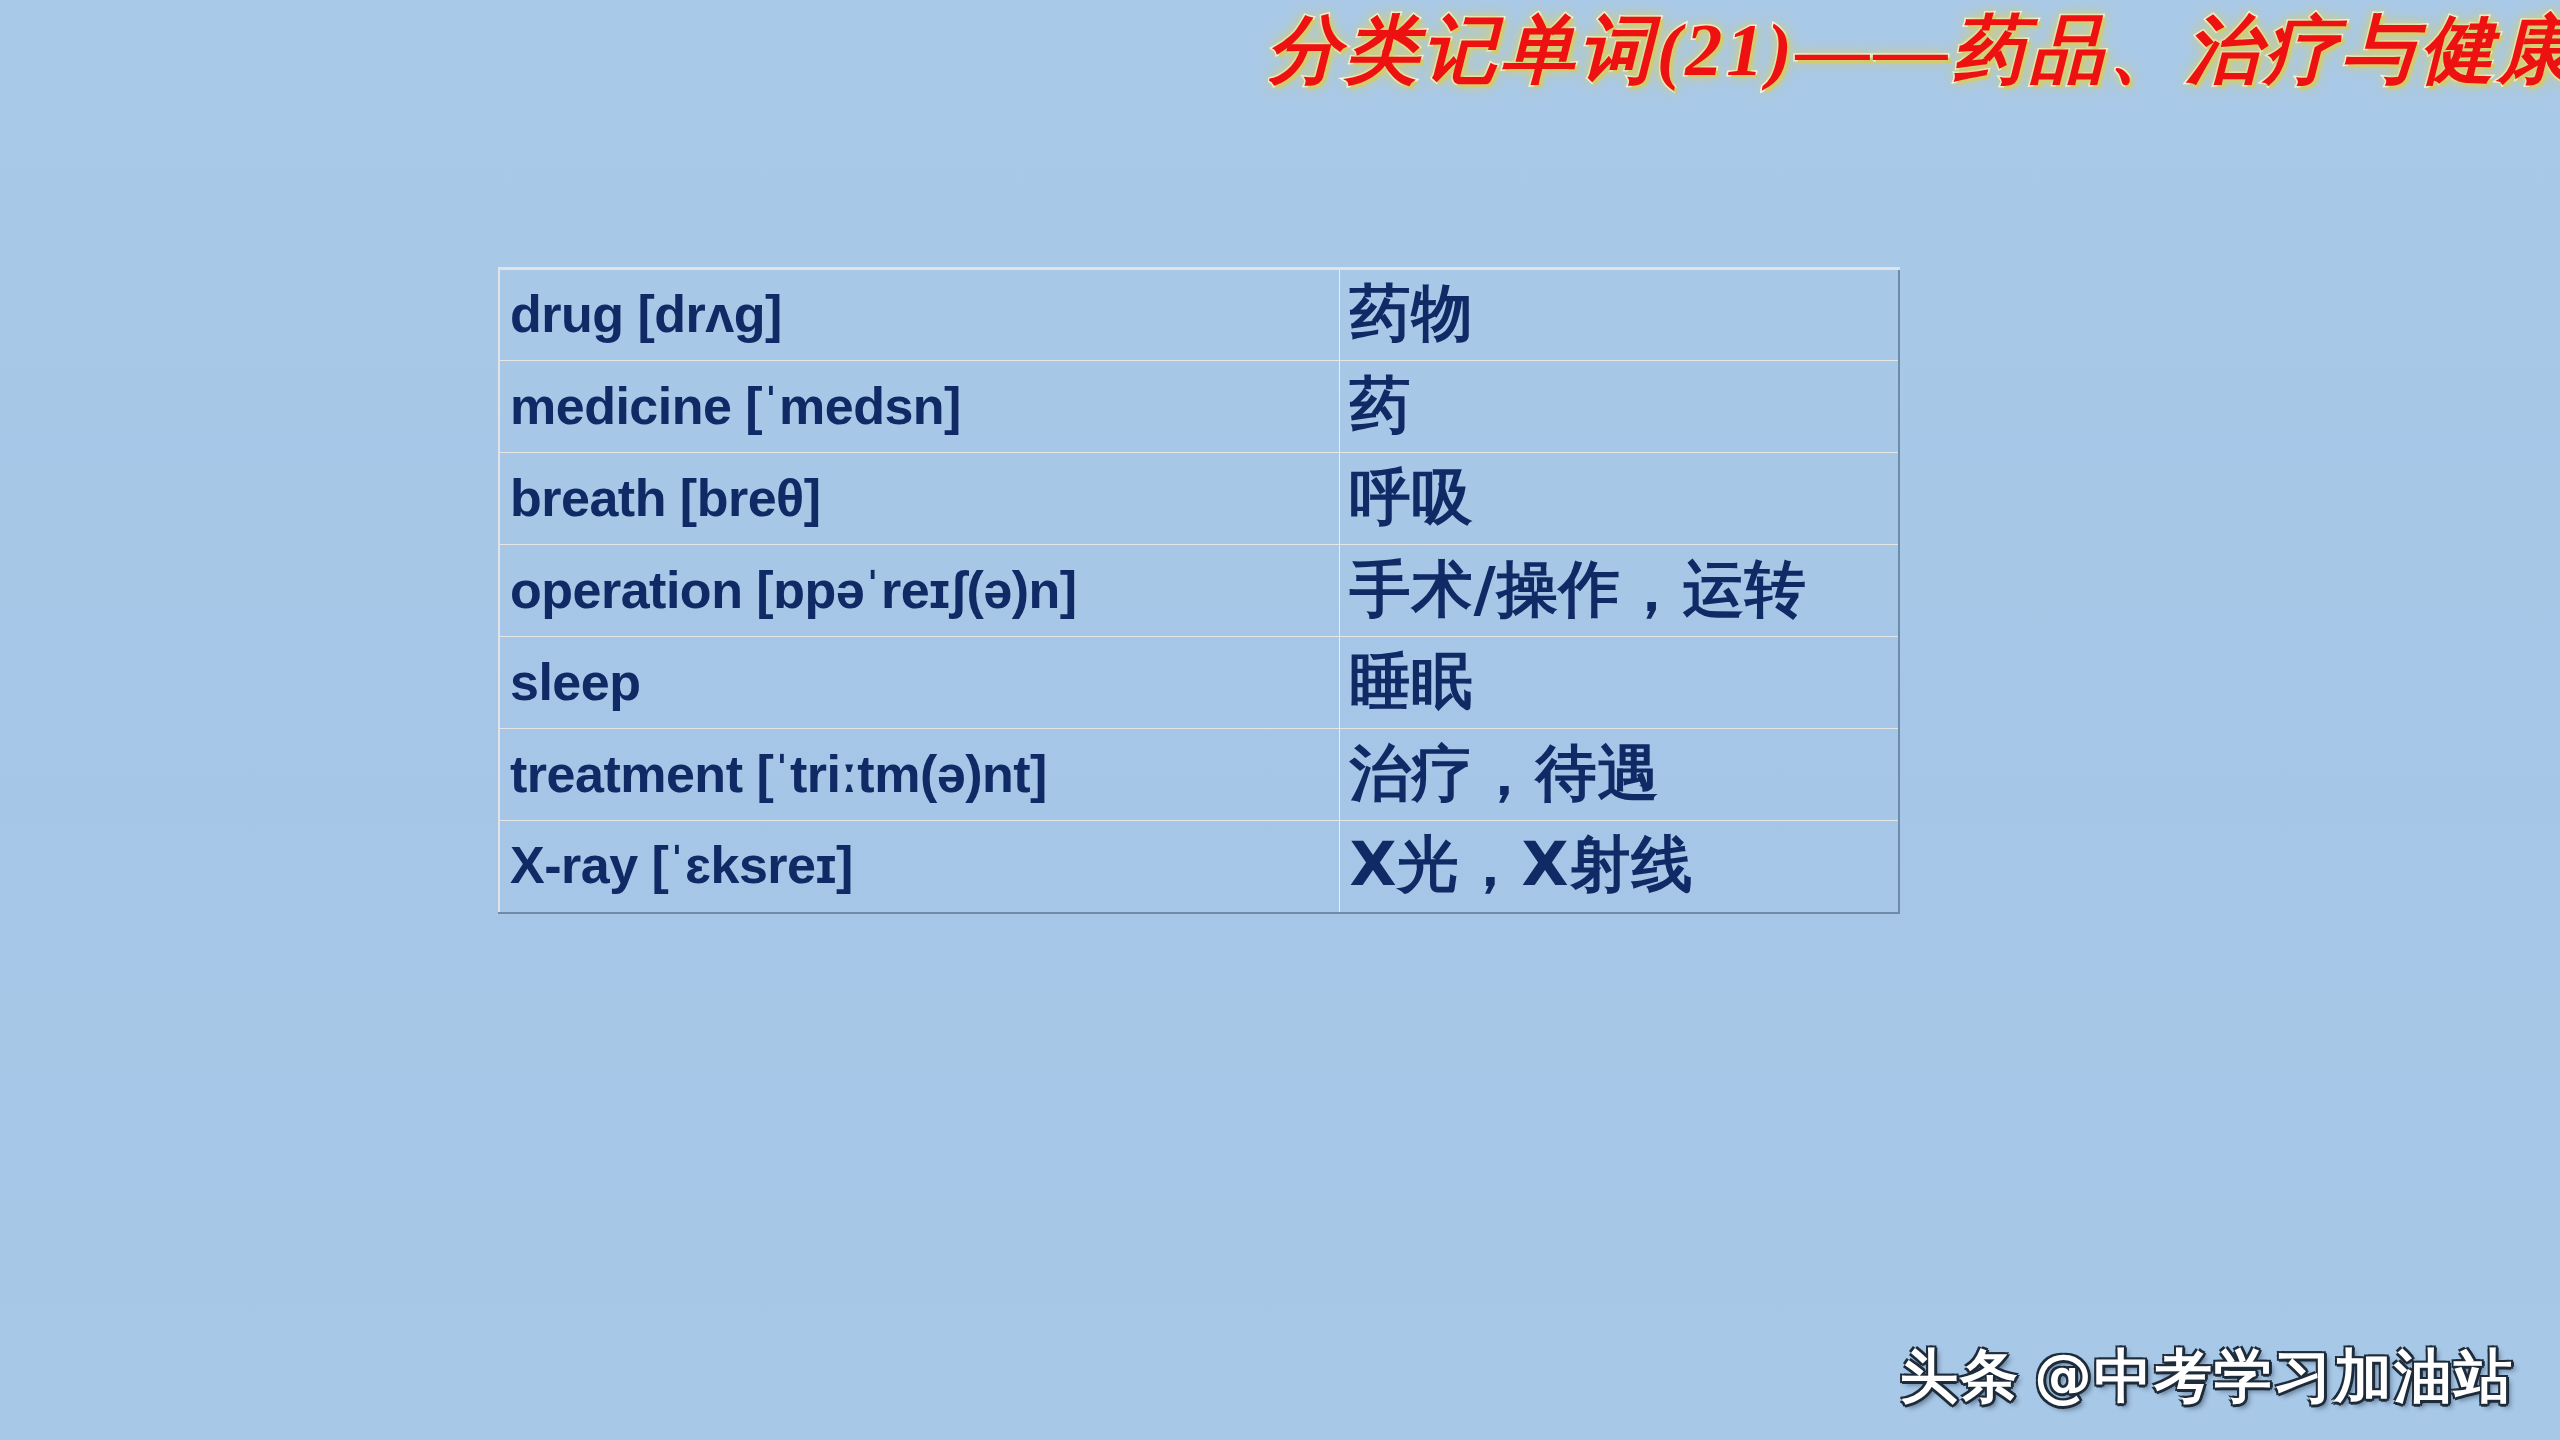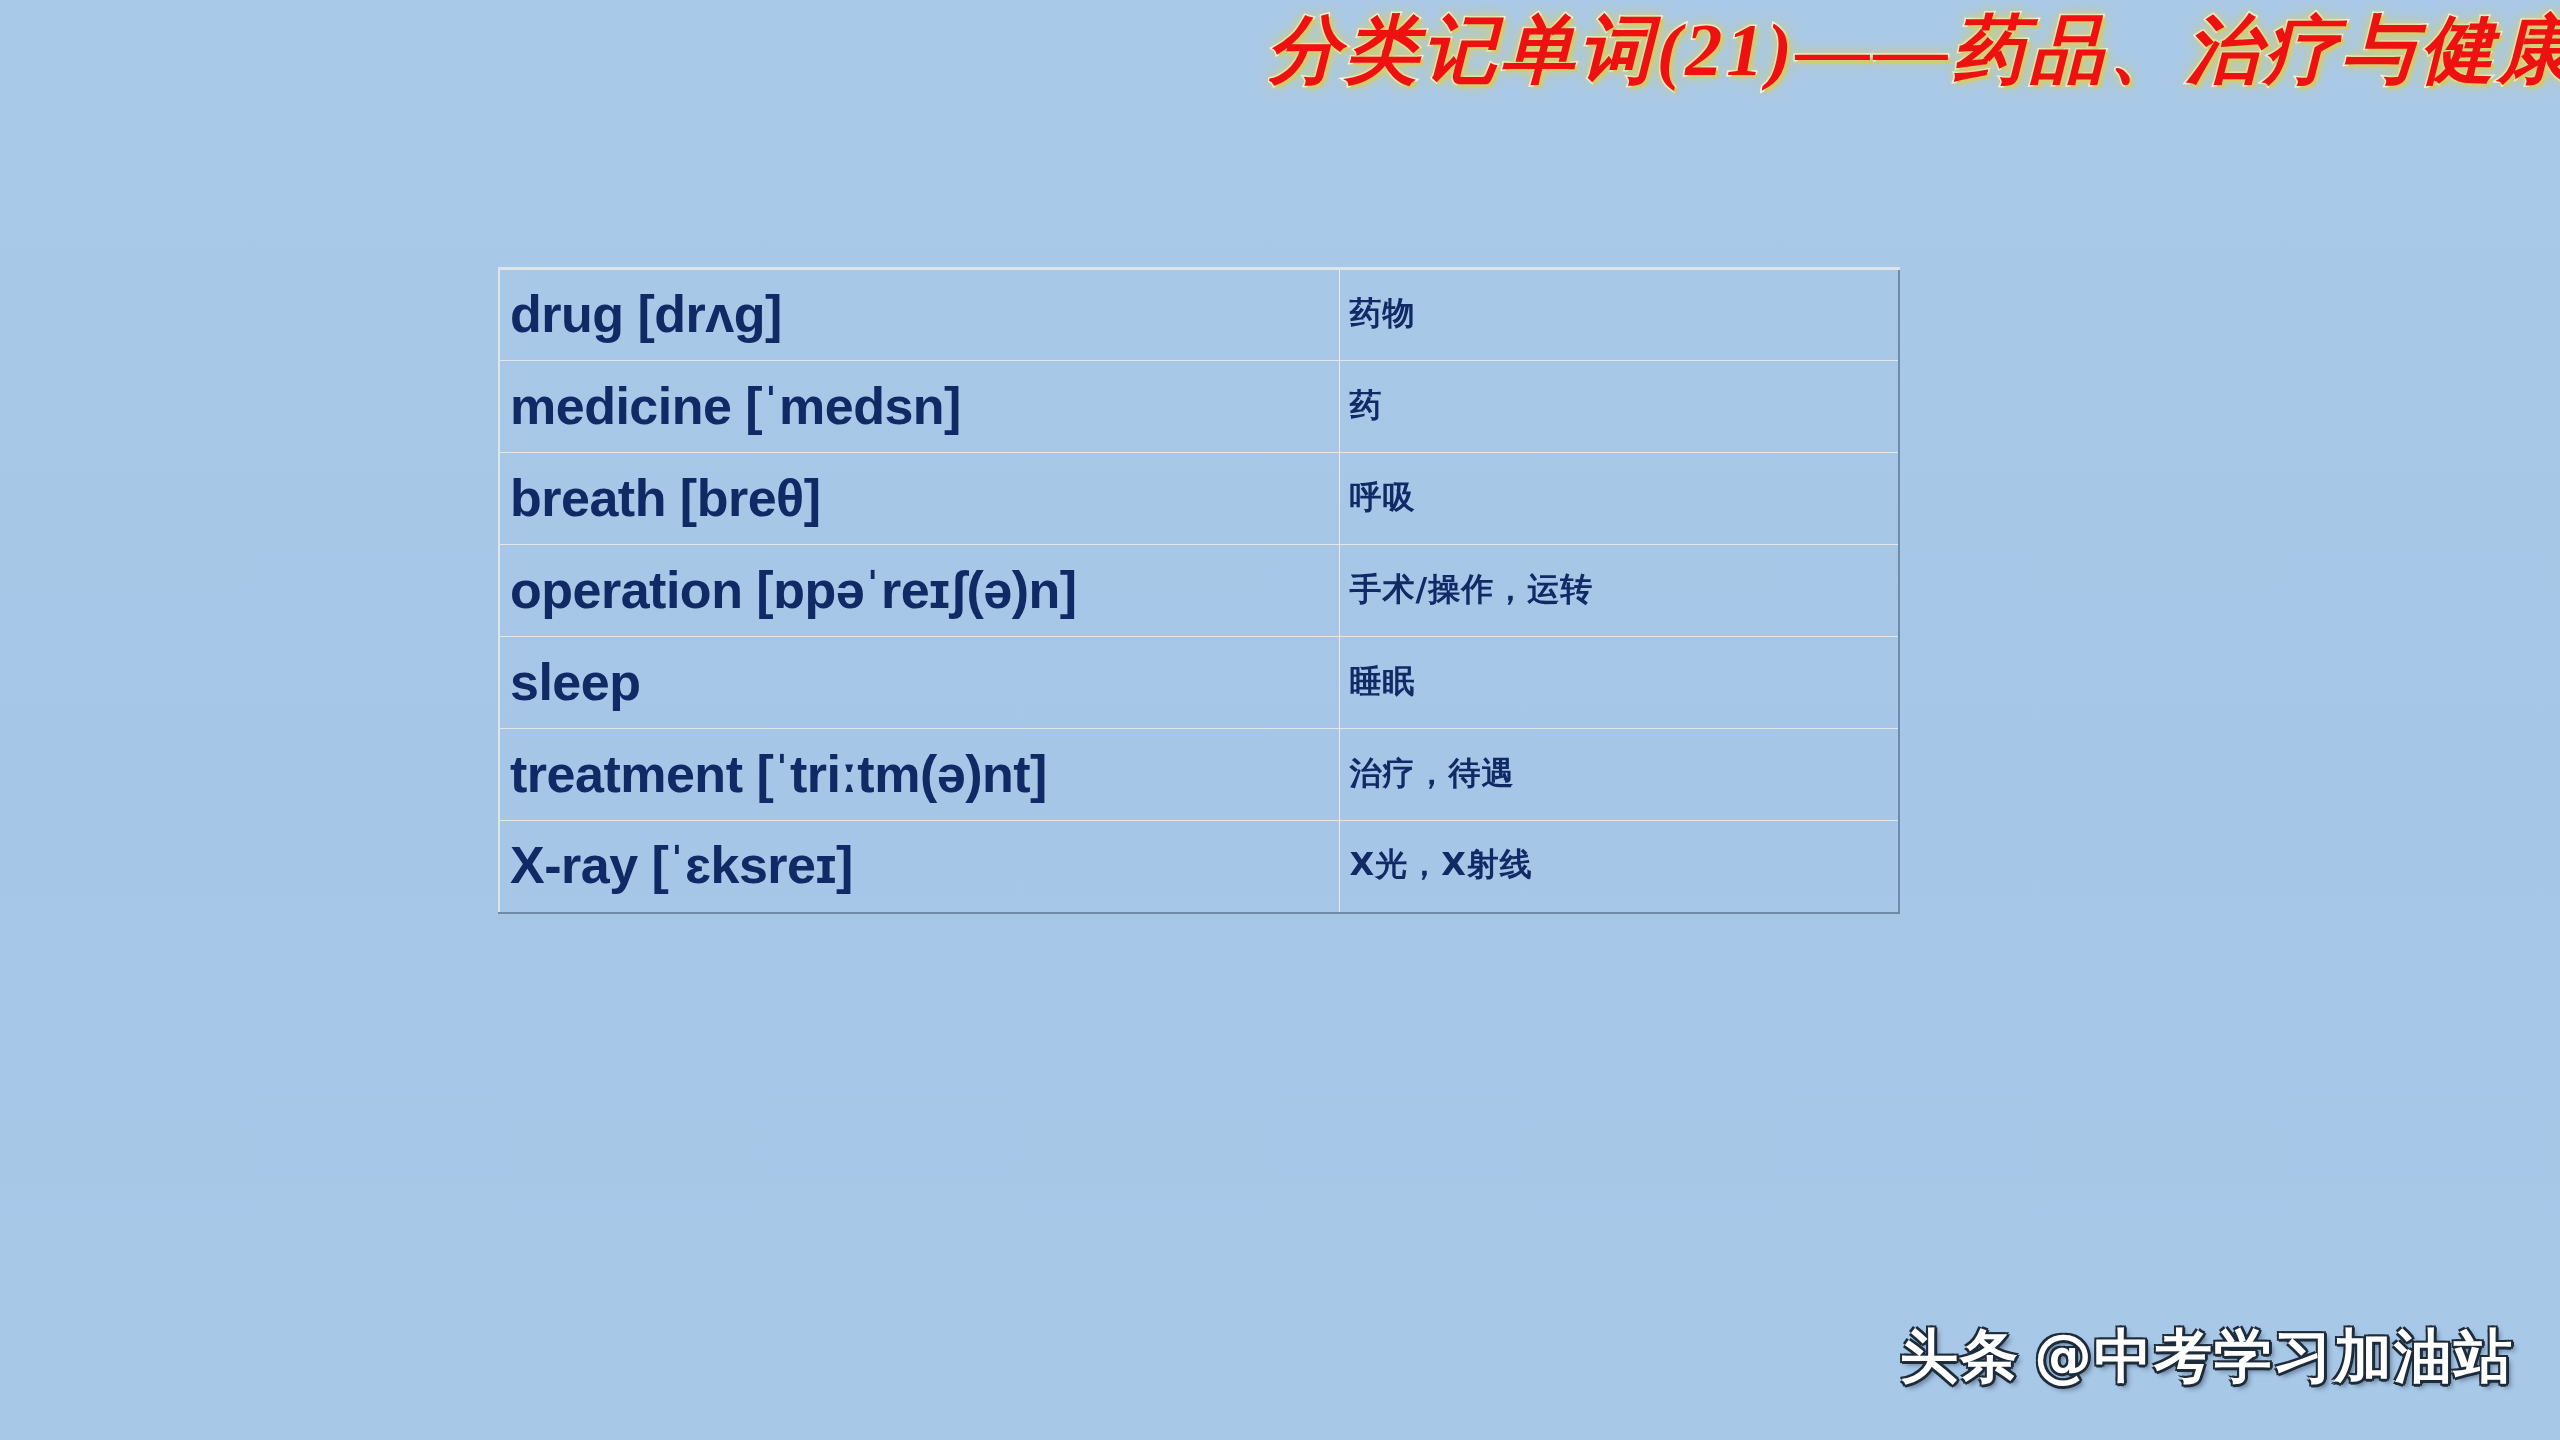--- a/index.html
+++ b/index.html
@@ -81,32 +81,32 @@
   }
   table#vocab-table td.word {
     font-family: "Liberation Sans", "DejaVu Sans", sans-serif;
     font-size: 52px;
     letter-spacing: -0.5px;
     border-left: 2px solid #dfe4e8;
     border-right: 1px solid #e9edf1;
   }
   table#vocab-table td.meaning {
     font-family: "DejaVu Sans", "Liberation Sans", sans-serif;
-    font-size: 32px;
+    font-size: 61px;
     letter-spacing: 1px;
     border-right: 2px solid #6f8ba8;
   }
   table#vocab-table tr:first-child td { border-top: 3px solid #dfe4e8; }
   table#vocab-table tr:last-child td { border-bottom: 2px solid #6f8ba8; }
 
   
   #watermark {
     position: absolute;
     right: 46px;
-    bottom: 44px;
+    bottom: 24px;
     font-family: "DejaVu Sans", "Liberation Sans", sans-serif;
     font-size: 58px;
     font-weight: bold;
     color: #ffffff;
     letter-spacing: 2px;
     text-shadow:
       -2px -2px 0 #1d2b3a,
        2px -2px 0 #1d2b3a,
       -2px  2px 0 #1d2b3a,
        2px  2px 0 #1d2b3a,

